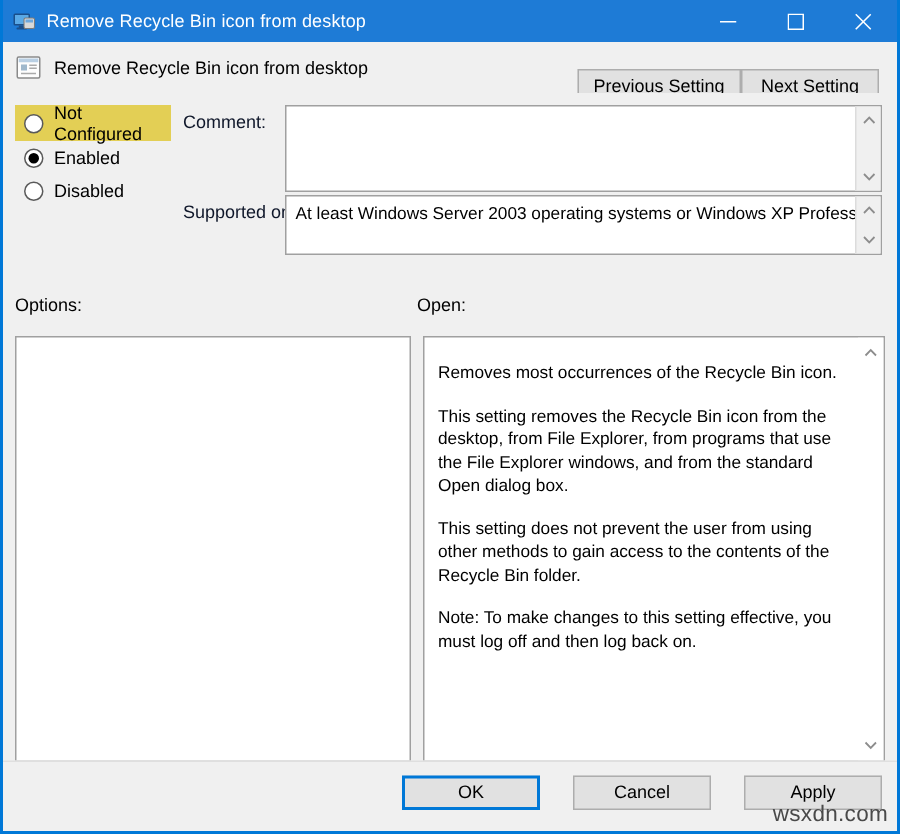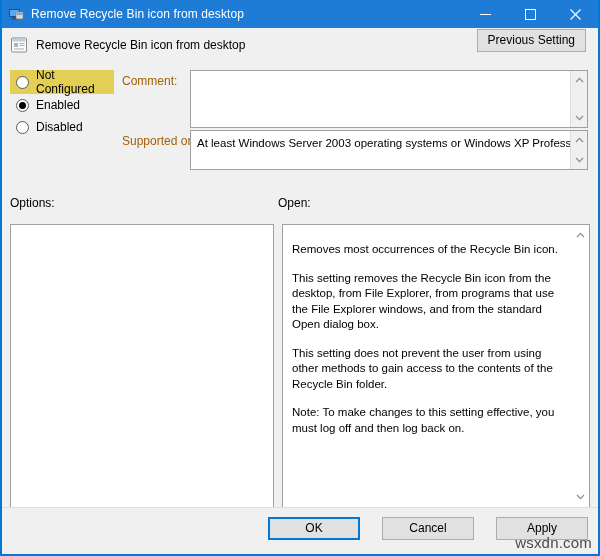--- a/index.html
+++ b/index.html
@@ -85,21 +85,21 @@
     position: relative;
   }
   .header-title {
     font-size: 12px;
     color: #000000;
     white-space: nowrap;
   }
   .header-buttons {
     position: absolute;
     right: 12px;
-    top: 1px;
+    top: 18px;
     display: flex;
     gap: 0;
   }
 
   
   .btn {
     font-family: "Liberation Sans", sans-serif;
     font-size: 12px;
     color: #000;
     background: #e1e1e1;
@@ -176,21 +176,21 @@
     height: 7px;
     margin-left: -3.5px;
     margin-top: -3.5px;
     border-radius: 50%;
     background: #000000;
   }
 
   .field-label {
     position: absolute;
     font-size: 12px;
-    color: #a16207;
+    color: #0f172a;
   }
   .label-comment { left: 120px; top: 12px; }
   .label-supported { left: 120px; top: 72px; }
 
   .textbox {
     position: absolute;
     background: #ffffff;
     border: 1px solid #a0a0a0;
     box-sizing: border-box;
     display: flex;
@@ -348,20 +348,21 @@
         <rect x="4" y="7" width="4" height="4" fill="#9fb8cc"></rect>
         <rect x="9.5" y="7" width="5" height="1" fill="#aaaaaa"></rect>
         <rect x="9.5" y="9" width="5" height="1" fill="#aaaaaa"></rect>
         <rect x="4" y="12.5" width="10" height="1" fill="#aaaaaa"></rect>
       </svg>
     </span>
     <span class="header-title">Remove Recycle Bin icon from desktop</span>
 
     <div class="header-buttons">
       <div class="btn">Previous Setting</div>
+      <div class="btn">Next Setting</div>
     </div>
   </div>
 
   <div class="content">
 
     <div class="top-block">
 
       <div class="states">
         <div class="state-row highlight">
           <span class="radio"></span>

